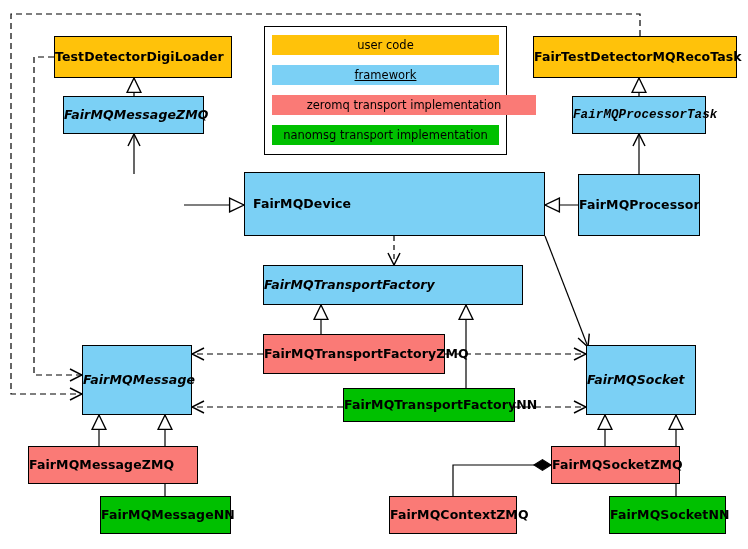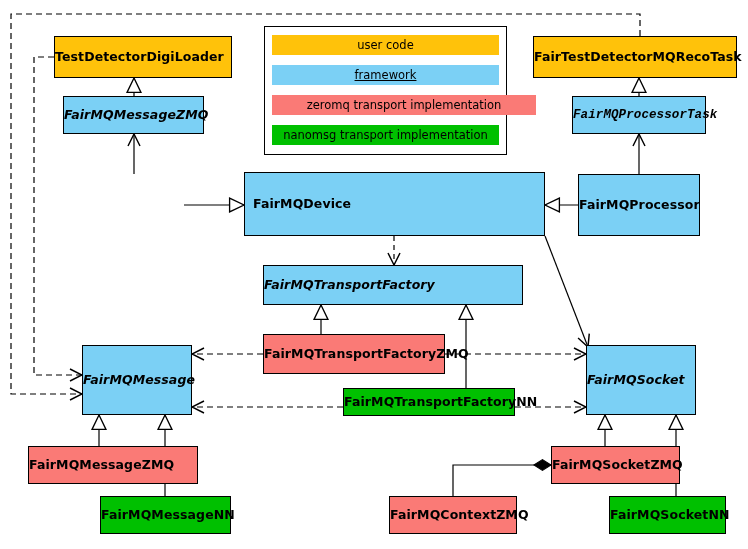--- a/index.html
+++ b/index.html
@@ -154,21 +154,21 @@
   </div>
 
   <div class="node abstract" id="n-FairMQTransportFactory" style="left:263px; top:265px; width:260px; height:40px; background:#7BD0F5;">
     <span>FairMQTransportFactory</span>
   </div>
 
   <div class="node" id="n-FairMQTransportFactoryZMQ" style="left:263px; top:334px; width:182px; height:40px; background:#FA7A76;">
     <span>FairMQTransportFactoryZMQ</span>
   </div>
 
-  <div class="node" id="n-FairMQTransportFactoryNN" style="left:343px; top:388px; width:172px; height:28px; background:#00C000;">
+  <div class="node" id="n-FairMQTransportFactoryNN" style="left:343px; top:388px; width:172px; height:34px; background:#00C000;">
     <span>FairMQTransportFactoryNN</span>
   </div>
 
   <div class="node abstract" id="n-FairMQMessage" style="left:82px; top:345px; width:110px; height:70px; background:#7BD0F5;">
     <span>FairMQMessage</span>
   </div>
 
   <div class="node" id="n-FairMQMessageZMQ" style="left:28px; top:446px; width:170px; height:38px; background:#FA7A76;">
     <span>FairMQMessageZMQ</span>
   </div>

